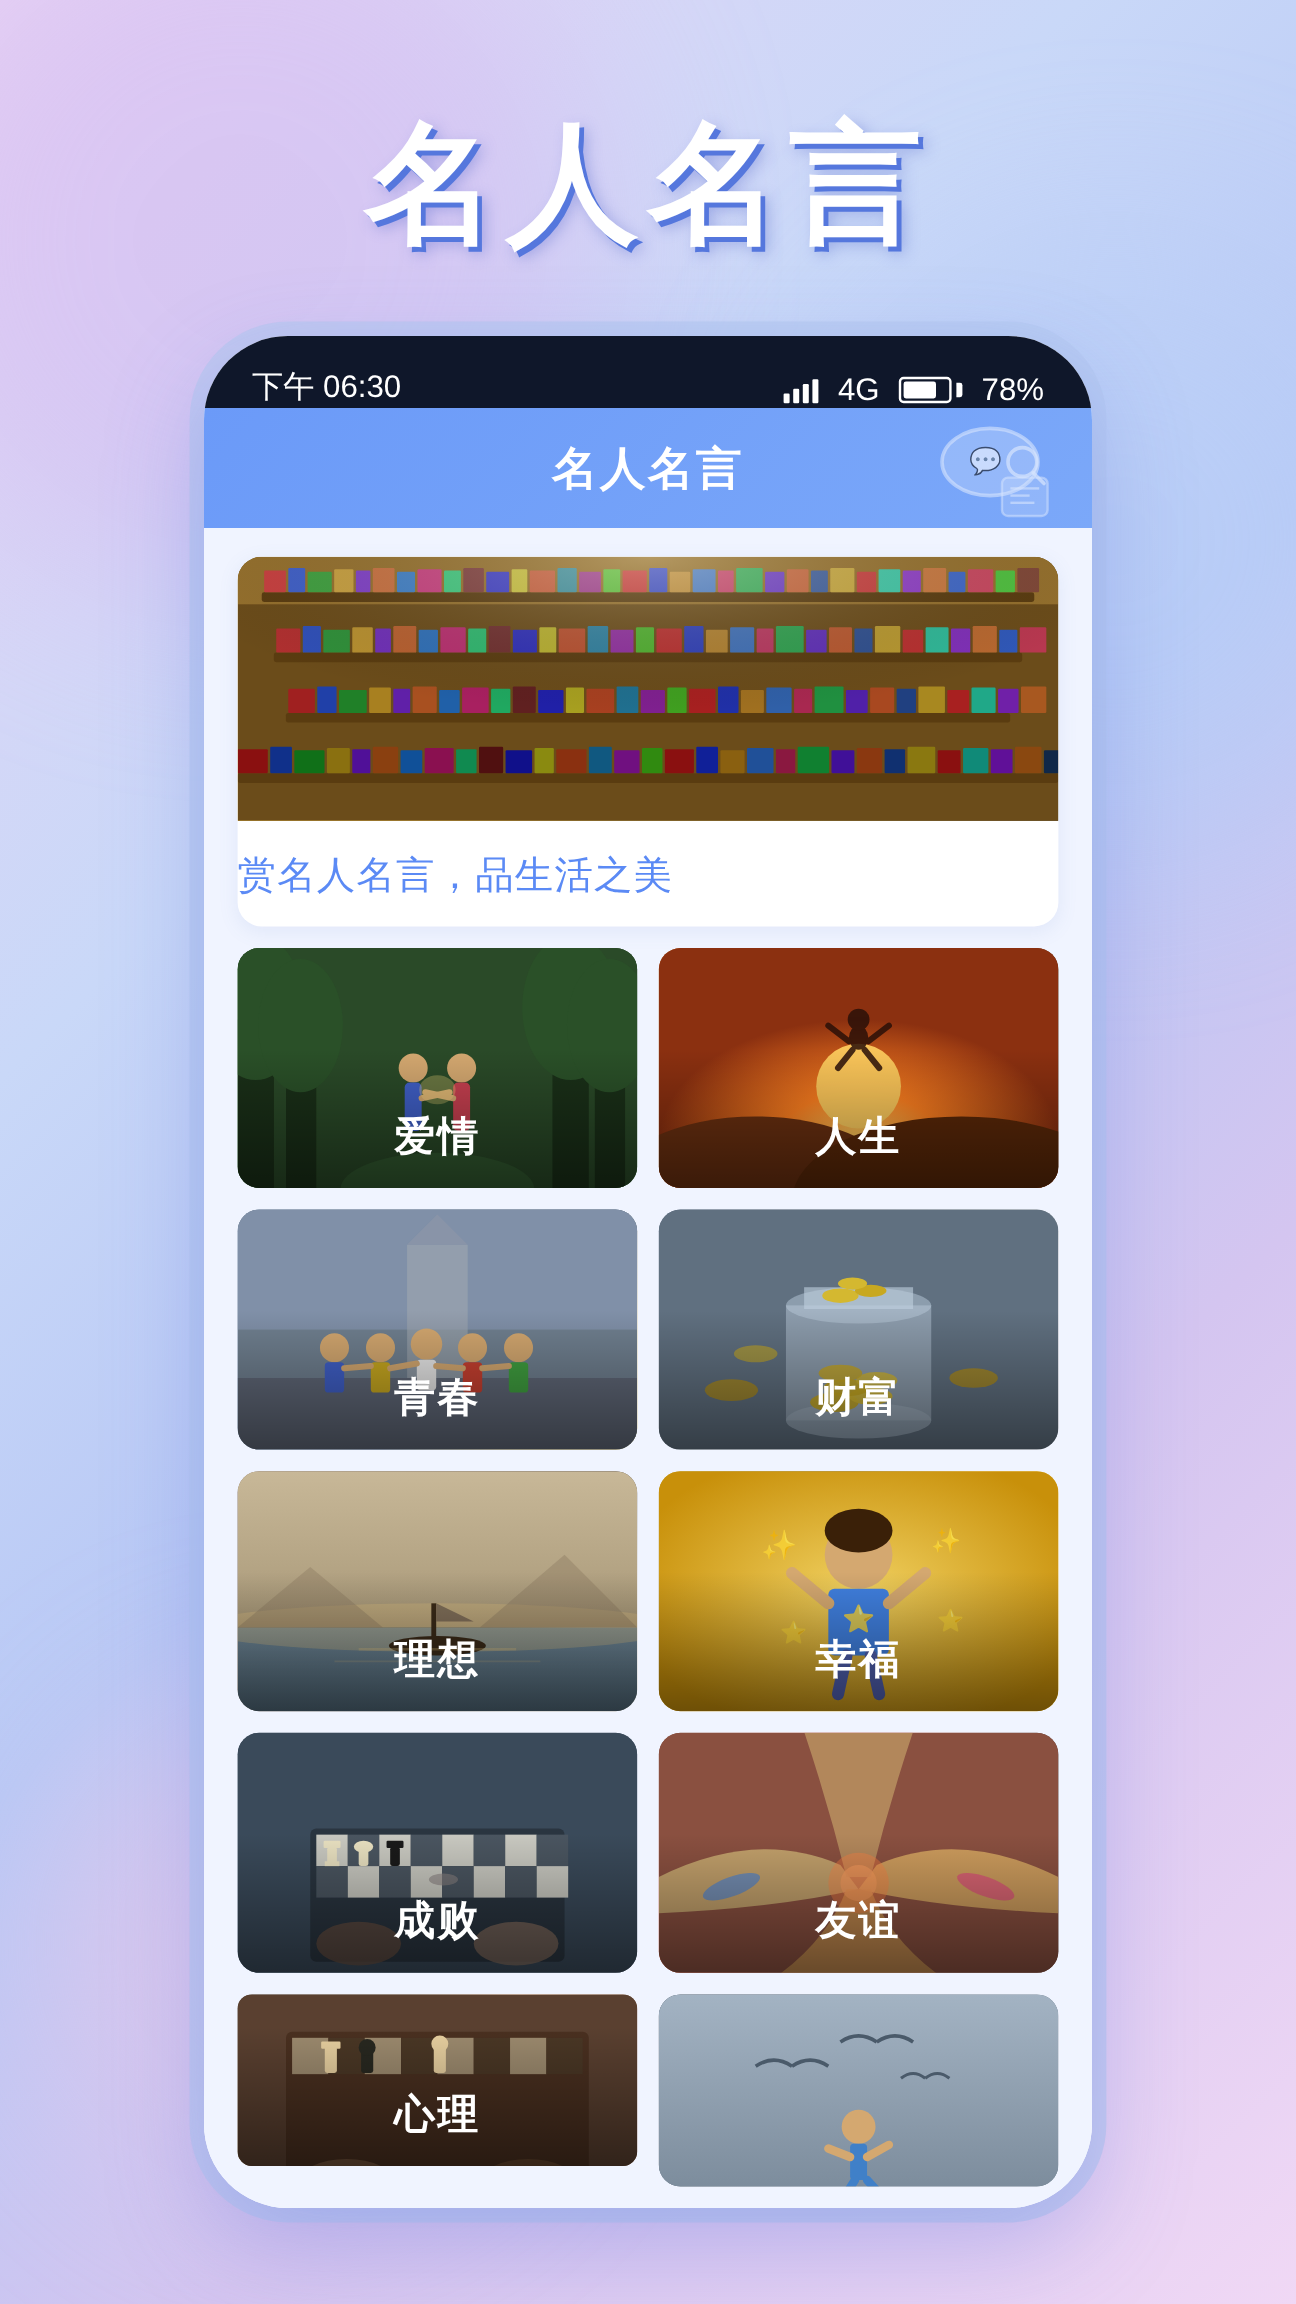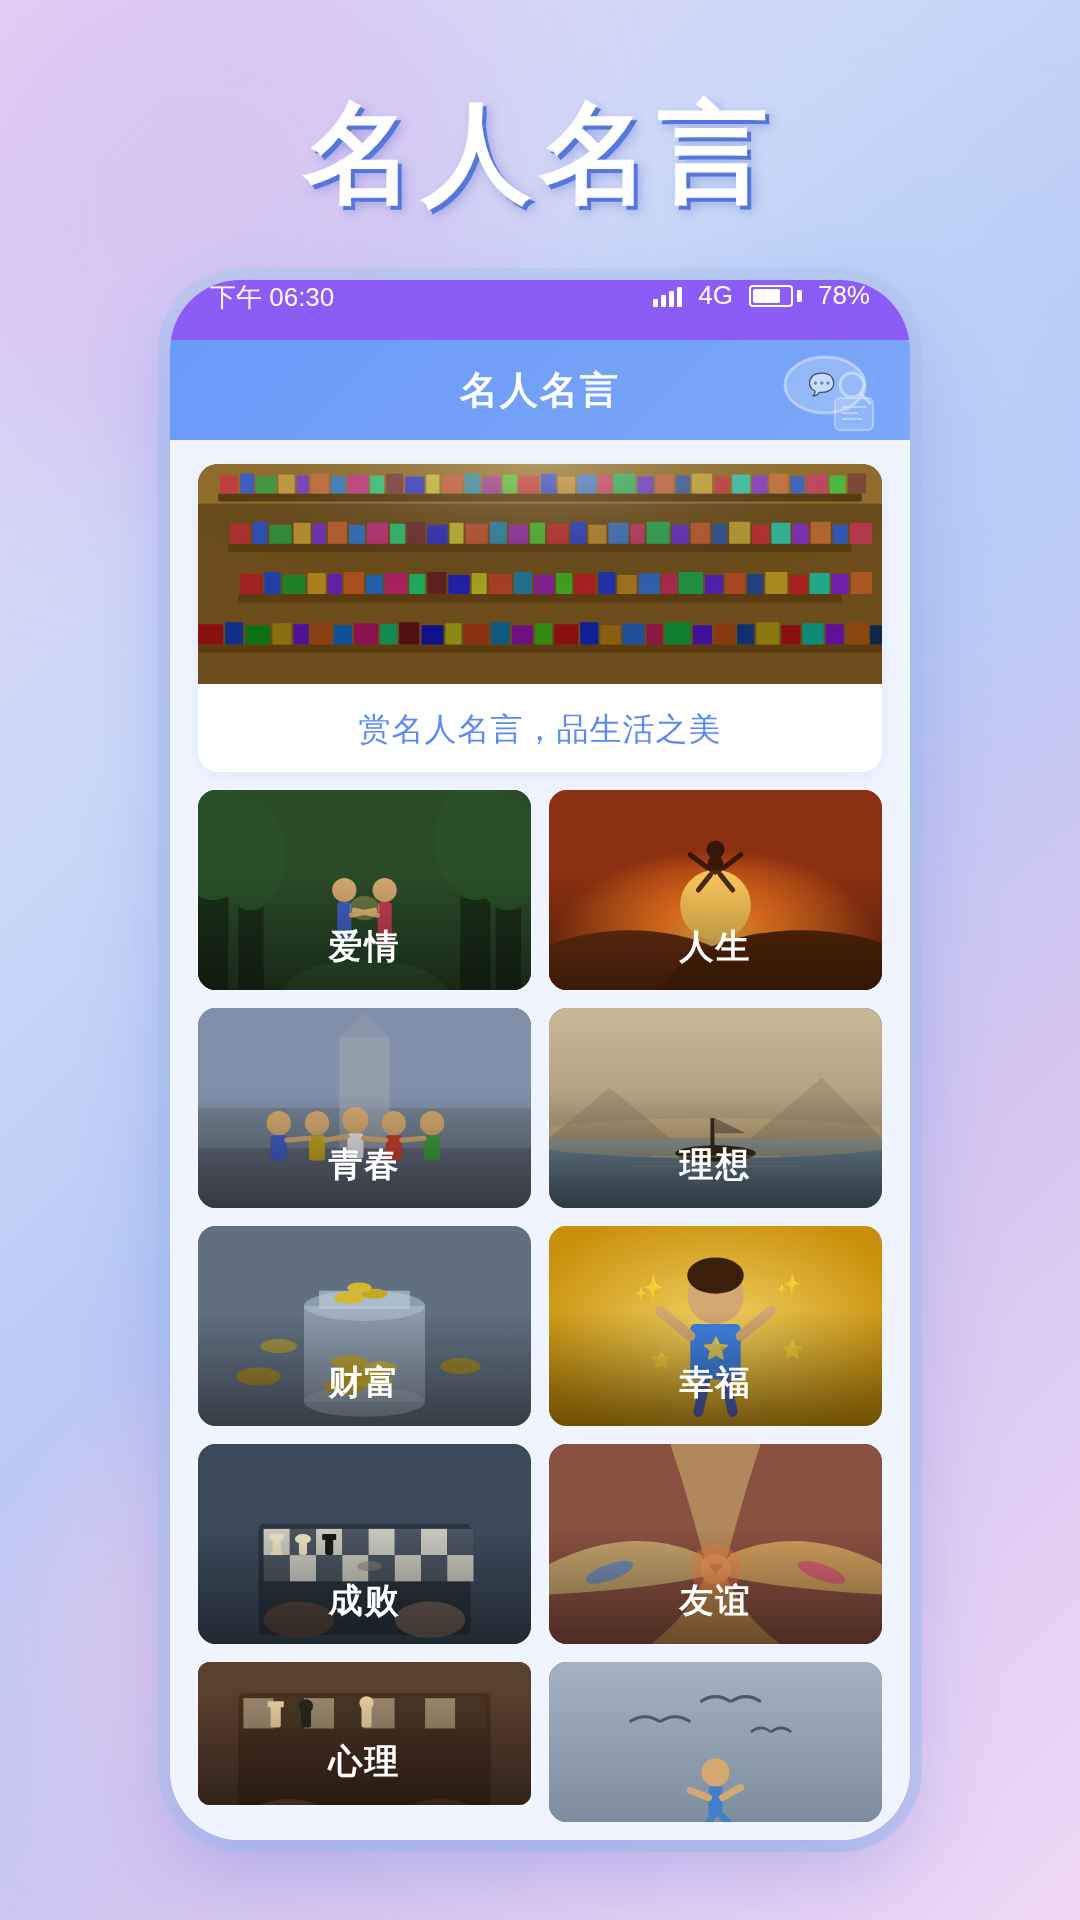--- a/index.html
+++ b/index.html
@@ -64,24 +64,24 @@
       height: 1560px;
       background: white;
       border-radius: 70px;
       box-shadow: 0 30px 80px rgba(100, 120, 220, 0.35), 0 0 0 12px rgba(180, 200, 240, 0.6);
       overflow: hidden;
       z-index: 5;
     }
 
     
     .status-bar {
-      background: #8b5cf6;
+      background: #0f172a;
       height: 60px;
       display: flex;
-      align-items: flex-start;
+      align-items: flex-end;
       justify-content: space-between;
       padding: 0 40px;
       color: white;
       font-size: 26px;
       font-weight: 500;
       gap: 39px;
     }
     .status-right {
       display: flex;
       align-items: center;
@@ -122,21 +122,20 @@
     }
     .banner-image {
       width: 100%;
       height: 220px;
       background: linear-gradient(135deg, #8B6914 0%, #B8860B 20%, #cd9b1d 40%, #8B6914 60%, #6B4F0A 80%, #4A3208 100%);
       position: relative;
       overflow: hidden;
     }
 
     .banner-subtitle {
-      text-align: center;
       color: #5b8af5;
       font-size: 32px;
       padding: 24px 0 20px 0;
       letter-spacing: 1px;
     }
 
     
     .category-grid {
       display: grid;
       grid-template-columns: 1fr 1fr;
@@ -533,20 +532,48 @@
           <rect x="224" y="127" width="16" height="25" fill="#40a040" rx="3"></rect>
 
           <line x1="88" y1="132" x2="110" y2="130" stroke="#d4a870" stroke-width="5" stroke-linecap="round"></line>
           <line x1="126" y1="132" x2="148" y2="128" stroke="#d4a870" stroke-width="5" stroke-linecap="round"></line>
           <line x1="164" y1="130" x2="186" y2="132" stroke="#d4a870" stroke-width="5" stroke-linecap="round"></line>
           <line x1="202" y1="132" x2="224" y2="130" stroke="#d4a870" stroke-width="5" stroke-linecap="round"></line>
         </svg>
         <div class="category-label">青春</div>
       </div>
 
+      <div class="category-item cat-wealth">
+        <svg class="category-bg" viewBox="0 0 330 200" preserveAspectRatio="xMidYMid slice" xmlns="http://www.w3.org/2000/svg">
+
+          <rect width="330" height="200" fill="#607080"></rect>
+
+          <ellipse cx="165" cy="80" rx="60" ry="15" fill="#a0b0c0" opacity="0.7"></ellipse>
+          <rect x="105" y="80" width="120" height="95" fill="#b8c8d8" opacity="0.5"></rect>
+          <ellipse cx="165" cy="175" rx="60" ry="15" fill="#a0b0c0" opacity="0.7"></ellipse>
+
+          <rect x="120" y="65" width="90" height="18" fill="#c0d0e0" opacity="0.6"></rect>
+
+          <ellipse cx="145" cy="160" rx="20" ry="8" fill="#c8a820" opacity="0.9"></ellipse>
+          <ellipse cx="175" cy="155" rx="18" ry="7" fill="#d4b830" opacity="0.9"></ellipse>
+          <ellipse cx="155" cy="148" rx="19" ry="7" fill="#c8a820" opacity="0.9"></ellipse>
+          <ellipse cx="180" cy="142" rx="17" ry="7" fill="#d4b830" opacity="0.8"></ellipse>
+          <ellipse cx="150" cy="136" rx="18" ry="7" fill="#c8a820" opacity="0.8"></ellipse>
+
+          <ellipse cx="150" cy="72" rx="15" ry="6" fill="#d4b830"></ellipse>
+          <ellipse cx="175" cy="68" rx="13" ry="5" fill="#c8a820"></ellipse>
+          <ellipse cx="160" cy="62" rx="12" ry="5" fill="#d4b830"></ellipse>
+
+          <ellipse cx="60" cy="150" rx="22" ry="9" fill="#b89010" opacity="0.7"></ellipse>
+          <ellipse cx="260" cy="140" rx="20" ry="8" fill="#b89010" opacity="0.7"></ellipse>
+          <ellipse cx="80" cy="120" rx="18" ry="7" fill="#c8a820" opacity="0.6"></ellipse>
+        </svg>
+        <div class="category-label">财富</div>
+      </div>
+
       <div class="category-item cat-ideal">
         <svg class="category-bg" viewBox="0 0 330 200" preserveAspectRatio="xMidYMid slice" xmlns="http://www.w3.org/2000/svg">
 
           <defs>
             <linearGradient id="skyGrad" x1="0%" y1="0%" x2="0%" y2="100%">
               <stop offset="0%" stop-color="#c8b898"></stop>
               <stop offset="100%" stop-color="#a89878"></stop>
             </linearGradient>
             <linearGradient id="seaGrad" x1="0%" y1="0%" x2="0%" y2="100%">
               <stop offset="0%" stop-color="#708898"></stop>
@@ -564,48 +591,20 @@
 
           <polygon points="0,130 60,80 120,130" fill="#8a7860" opacity="0.4"></polygon>
           <polygon points="200,130 270,70 330,130" fill="#8a7860" opacity="0.4"></polygon>
 
           <line x1="100" y1="148" x2="230" y2="148" stroke="#e8c880" stroke-width="2" opacity="0.3"></line>
           <line x1="80" y1="158" x2="250" y2="158" stroke="#e8c880" stroke-width="1.5" opacity="0.2"></line>
         </svg>
         <div class="category-label">理想</div>
       </div>
 
-      <div class="category-item cat-wealth">
-        <svg class="category-bg" viewBox="0 0 330 200" preserveAspectRatio="xMidYMid slice" xmlns="http://www.w3.org/2000/svg">
-
-          <rect width="330" height="200" fill="#607080"></rect>
-
-          <ellipse cx="165" cy="80" rx="60" ry="15" fill="#a0b0c0" opacity="0.7"></ellipse>
-          <rect x="105" y="80" width="120" height="95" fill="#b8c8d8" opacity="0.5"></rect>
-          <ellipse cx="165" cy="175" rx="60" ry="15" fill="#a0b0c0" opacity="0.7"></ellipse>
-
-          <rect x="120" y="65" width="90" height="18" fill="#c0d0e0" opacity="0.6"></rect>
-
-          <ellipse cx="145" cy="160" rx="20" ry="8" fill="#c8a820" opacity="0.9"></ellipse>
-          <ellipse cx="175" cy="155" rx="18" ry="7" fill="#d4b830" opacity="0.9"></ellipse>
-          <ellipse cx="155" cy="148" rx="19" ry="7" fill="#c8a820" opacity="0.9"></ellipse>
-          <ellipse cx="180" cy="142" rx="17" ry="7" fill="#d4b830" opacity="0.8"></ellipse>
-          <ellipse cx="150" cy="136" rx="18" ry="7" fill="#c8a820" opacity="0.8"></ellipse>
-
-          <ellipse cx="150" cy="72" rx="15" ry="6" fill="#d4b830"></ellipse>
-          <ellipse cx="175" cy="68" rx="13" ry="5" fill="#c8a820"></ellipse>
-          <ellipse cx="160" cy="62" rx="12" ry="5" fill="#d4b830"></ellipse>
-
-          <ellipse cx="60" cy="150" rx="22" ry="9" fill="#b89010" opacity="0.7"></ellipse>
-          <ellipse cx="260" cy="140" rx="20" ry="8" fill="#b89010" opacity="0.7"></ellipse>
-          <ellipse cx="80" cy="120" rx="18" ry="7" fill="#c8a820" opacity="0.6"></ellipse>
-        </svg>
-        <div class="category-label">财富</div>
-      </div>
-
       <div class="category-item cat-happiness">
         <svg class="category-bg" viewBox="0 0 330 200" preserveAspectRatio="xMidYMid slice" xmlns="http://www.w3.org/2000/svg">
 
           <defs>
             <radialGradient id="happyGrad" cx="50%" cy="50%" r="60%">
               <stop offset="0%" stop-color="#f0d060"></stop>
               <stop offset="100%" stop-color="#c8900a"></stop>
             </radialGradient>
           </defs>
           <rect width="330" height="200" fill="url(#happyGrad)"></rect>

